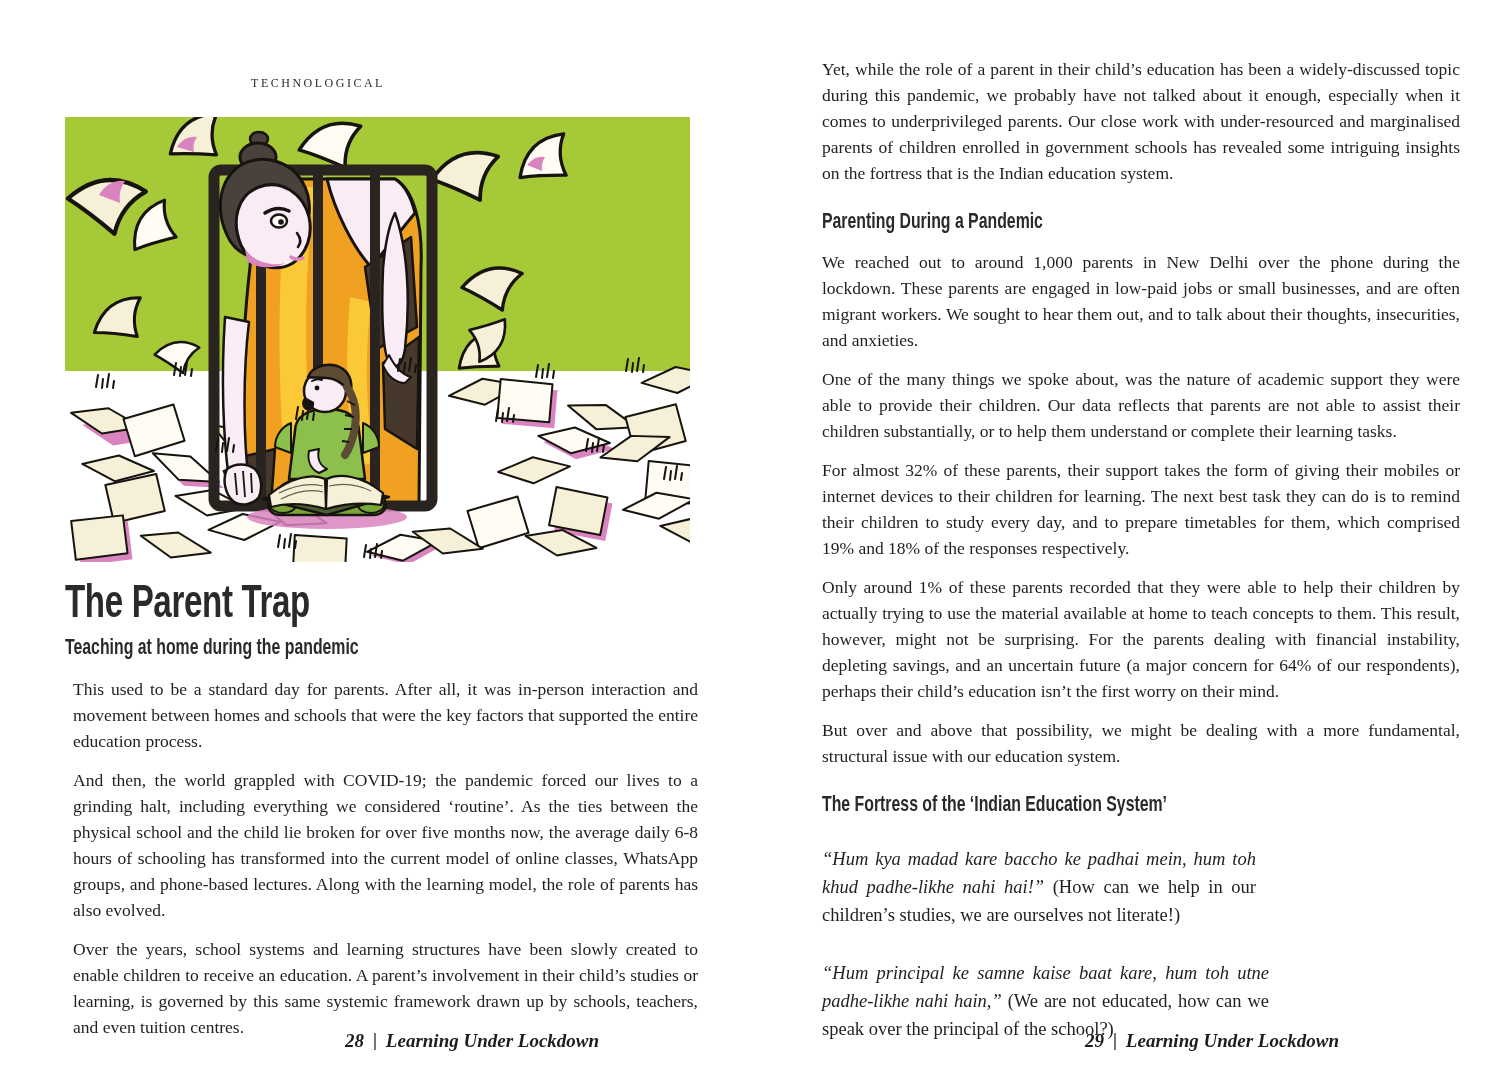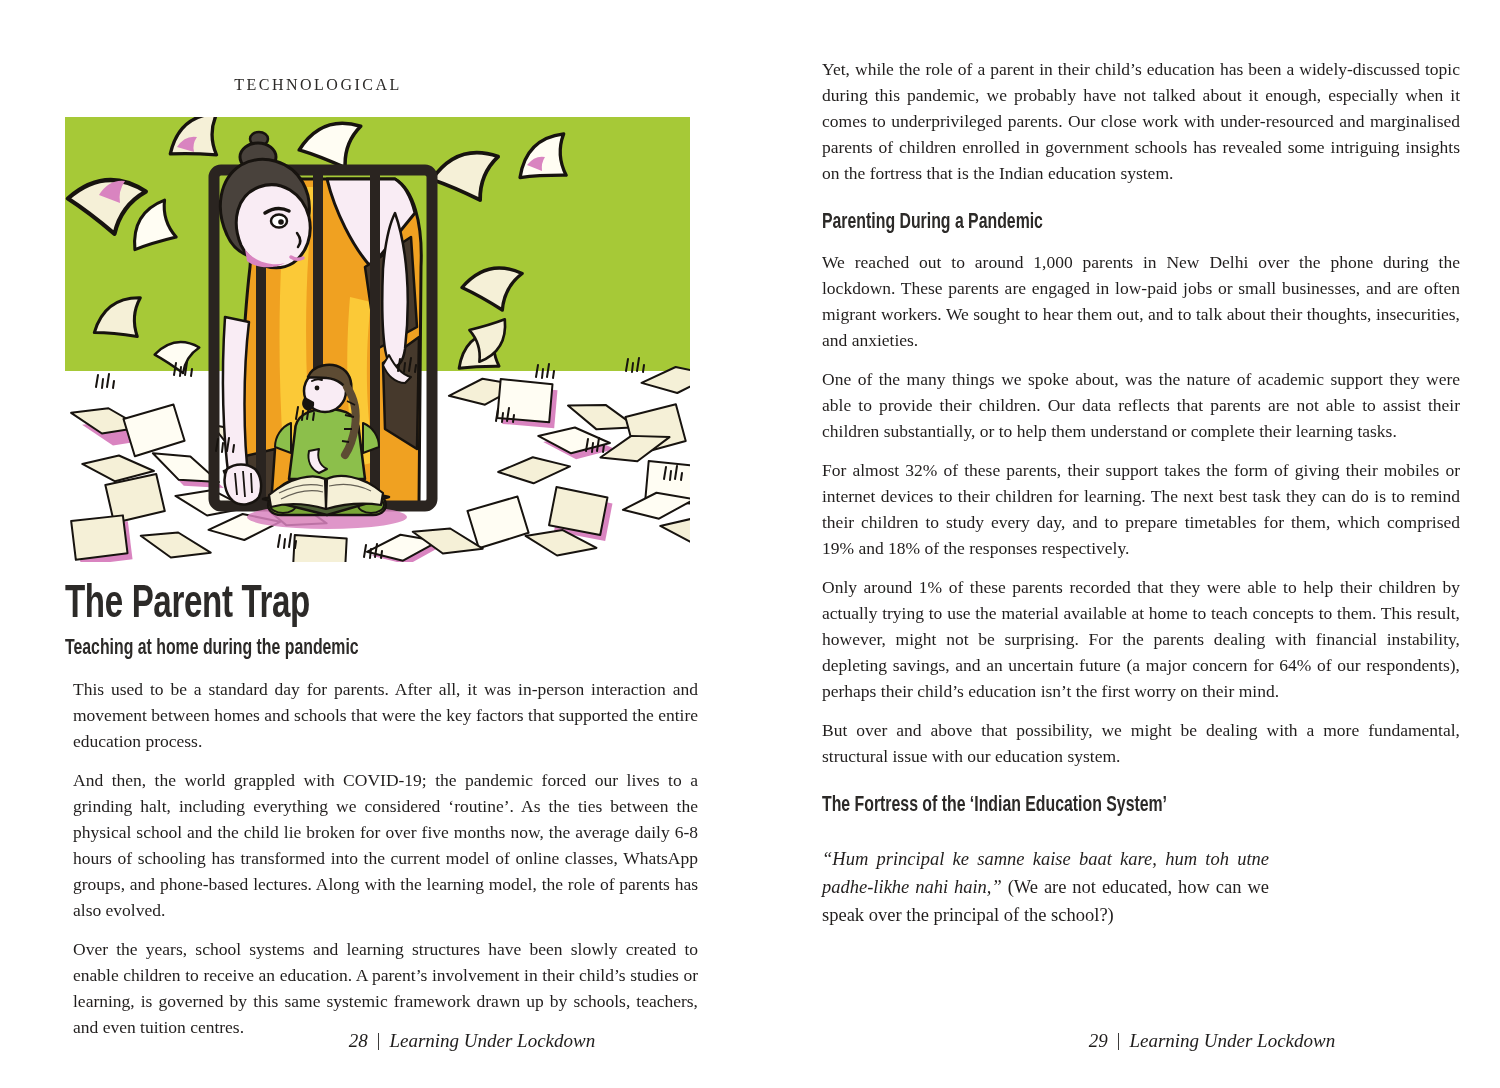--- a/index.html
+++ b/index.html
@@ -9,21 +9,21 @@
     font-family:"Liberation Serif", serif;
     color:var(--text,#211e1d);
     overflow:hidden;
   }
   .page { position:absolute; top:0; }
   .page-left  { left:65px;  width:625px; }
   .page-right { left:822px; width:638px; }
 
   .kicker {
     position:absolute; top:76px; left:253px; transform:translateX(-50%);
-    font-size:16px; letter-spacing:2.5px; color:#2b2927; white-space:nowrap;
+    font-size:12px; letter-spacing:2.5px; color:#2b2927; white-space:nowrap;
   }
   figure.illustration { position:absolute; top:117px; left:0; margin:0; width:625px; height:445px; }
 
   .condensed {
     font-family:"Liberation Sans", sans-serif; font-weight:700;
     transform:scaleX(.72); transform-origin:0 50%; white-space:nowrap;
     color:var(--heading,#2c2a28); margin:0;
   }
   h1.article-title    { position:absolute; top:578px; left:0; font-size:46px; letter-spacing:-.5px; line-height:1; }
   h2.article-subtitle { position:absolute; top:636px; left:0; font-size:22px; line-height:1; }
@@ -36,21 +36,21 @@
   h3.section-heading { font-size:22px; line-height:1; margin:24px 0 17px 0; transform-origin:0 50%; }
   .right-copy h3:first-child { margin-top:0; }
 
   p.quote { font-size:18.5px; line-height:28px; margin:30px 0 0 0; }
   p.quote em { font-style:italic; }
   .quote-1 { width:434px; }
   .quote-2 { width:447px; margin-left:193px; margin-top:34px; }
 
   footer.folio {
     position:absolute; top:1030px; transform:translateX(-50%);
-    font-size:19px; font-style:italic; color:#1f1d1c; white-space:nowrap;
+    font-size:19px; font-style:italic; color:#1f1d1c; white-space:nowrap;font-weight:bold;
   }
   footer.folio .sep { font-style:normal; padding:0 9px; font-size:18px; position:relative; top:-1px; }
   .folio-left  { left:472px; }
   .folio-right { left:1200px;margin-left:12px; }
 </style>
 </head>
 <body>
 
 <section class="page page-left">
 
@@ -220,20 +220,21 @@
 
     <h3 class="condensed section-heading">Parenting During a Pandemic</h3>
     <p>We reached out to around 1,000 parents in New Delhi over the phone during the lockdown. These parents are engaged in low-paid jobs or small businesses, and are often migrant workers. We sought to hear them out, and to talk about their thoughts, insecurities, and anxieties.</p>
     <p>One of the many things we spoke about, was the nature of academic support they were able to provide their children. Our data reflects that parents are not able to assist their children substantially, or to help them understand or complete their learning tasks.</p>
     <p>For almost 32% of these parents, their support takes the form of giving their mobiles or internet devices to their children for learning. The next best task they can do is to remind their children to study every day, and to prepare timetables for them, which comprised 19% and 18% of the responses respectively.</p>
     <p>Only around 1% of these parents recorded that they were able to help their children by actually trying to use the material available at home to teach concepts to them. This result, however, might not be surprising. For the parents dealing with financial instability, depleting savings, and an uncertain future (a major concern for 64% of our respondents), perhaps their child’s education isn’t the first worry on their mind.</p>
     <p>But over and above that possibility, we might be dealing with a more fundamental, structural issue with our education system.</p>
 
     <h3 class="condensed section-heading">The Fortress of the ‘Indian Education System’</h3>
 
+    <p class="quote quote-1"><em>“Hum kya madad kare baccho ke padhai mein, hum toh khud padhe-likhe nahi hai!”</em><span> (How can we help in our children’s studies, we are ourselves not literate!)</span></p>
 
     <p class="quote quote-2"><em>“Hum principal ke samne kaise baat kare, hum toh utne padhe-likhe nahi hain,”</em><span> (We are not educated, how can we speak over the principal of the school?)</span></p>
   </div>
 </section>
 
 <footer class="folio folio-left">
   <span>28</span><span class="sep">|</span><span>Learning Under Lockdown</span>
 </footer>
 <footer class="folio folio-right">
   <span>29</span><span class="sep">|</span><span>Learning Under Lockdown</span>

